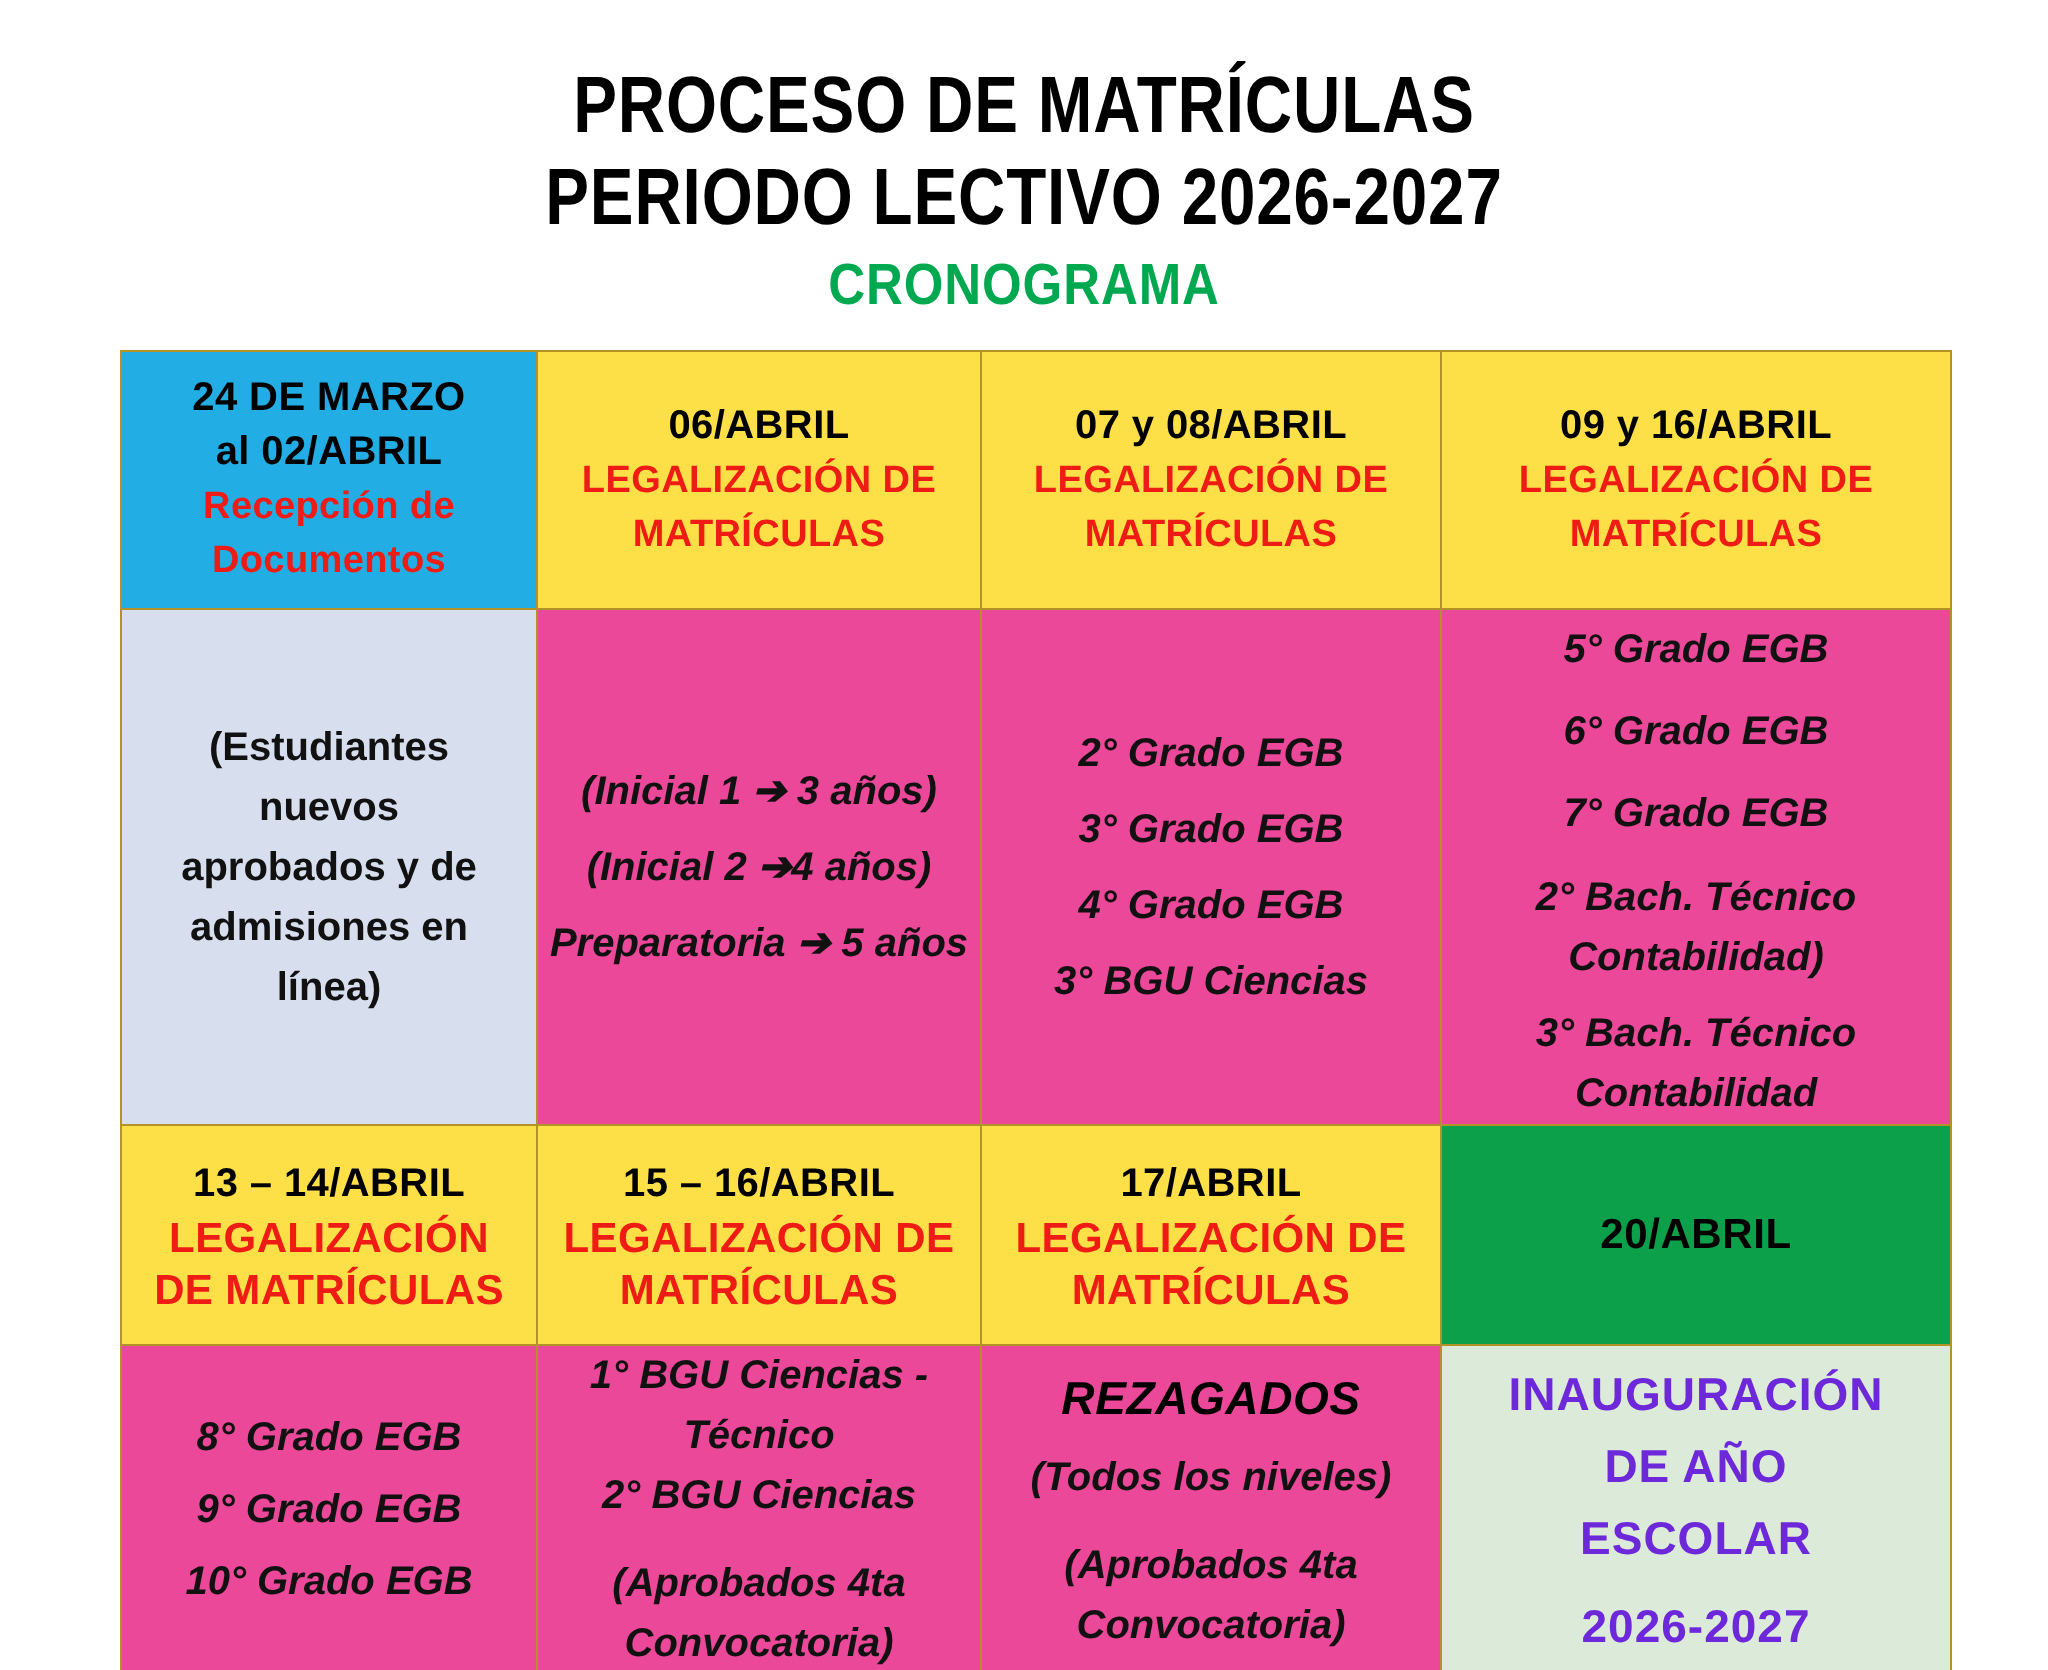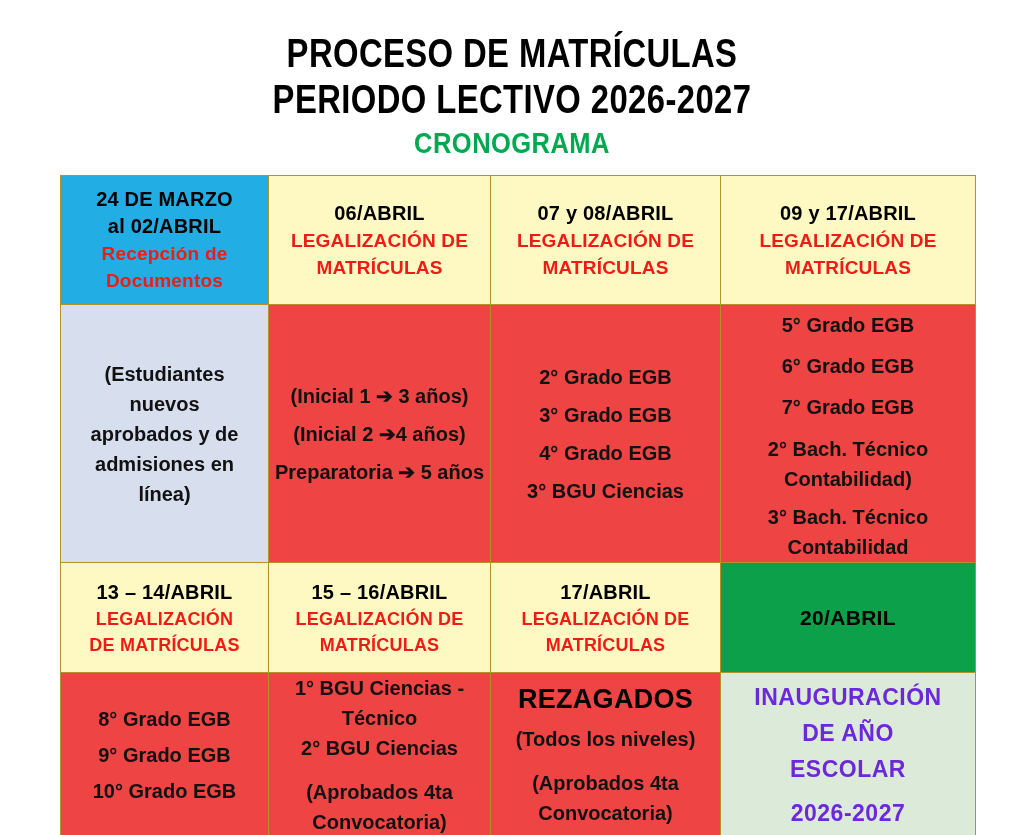--- a/index.html
+++ b/index.html
@@ -71,24 +71,24 @@
   }
 
   
   .c1 { width: 208px; }
   .c2 { width: 222px; }
   .c3 { width: 230px; }
   .c4 { width: 255px; }
 
   
   .bg-cyan   { background: #22AEE5; }
-  .bg-amber  { background: #fef9c3; }
+  .bg-amber  { background: #fde047; }
   .bg-green  { background: #0CA04A; }
   .bg-blgray { background: #D7DFEF; }
-  .bg-cream  { background: #ef4444; }
+  .bg-cream  { background: #ec4899; font-style: italic; }
   .bg-lgreen { background: #DCEADA; }
 
   
   .hd {
     padding: 8px 4px 10px 4px;
     height: 129px;
     box-sizing: border-box;
   }
   .hd-date {
     font-weight: bold;
@@ -113,21 +113,21 @@
     letter-spacing: 0.3px;
   }
 
   
   .hd-s {
     height: 110px;
     padding: 8px 4px 8px 4px;
     box-sizing: border-box;
   }
   .hd-s .hd-date { font-size: 20px; line-height: 28px; }
-  .hd-s .hd-sub  { font-size: 18px; line-height: 25px; }
+  .hd-s .hd-sub  { font-size: 21px; line-height: 25px; }
 
   
   .bd {
     padding: 10px 6px;
     box-sizing: border-box;
   }
   .bd-line {
     font-weight: bold;
     font-size: 20px;
     line-height: 38px;
@@ -138,21 +138,21 @@
     font-weight: bold;
     font-size: 20px;
     line-height: 30px;
     color: #111111;
   }
   .bd-tight { line-height: 30px; }
   .gap { height: 14px; }
 
   .bd-title {
     font-weight: bold;
-    font-size: 27px;
+    font-size: 23px;
     line-height: 34px;
     color: #000000;
     letter-spacing: 0.3px;
   }
   .bd-inaug {
     font-weight: bold;
     font-size: 23px;
     line-height: 36px;
     color: #6d28d9;
     letter-spacing: 0.5px;
@@ -189,21 +189,21 @@
           <div class="hd-date">06/ABRIL</div>
           <div class="hd-sub">LEGALIZACIÓN DE</div>
           <div class="hd-sub">MATRÍCULAS</div>
         </td>
         <td class="hd bg-amber">
           <div class="hd-date">07 y 08/ABRIL</div>
           <div class="hd-sub">LEGALIZACIÓN DE</div>
           <div class="hd-sub">MATRÍCULAS</div>
         </td>
         <td class="hd bg-amber">
-          <div class="hd-date">09 y 17/ABRIL</div>
+          <div class="hd-date">09 y 16/ABRIL</div>
           <div class="hd-sub">LEGALIZACIÓN DE</div>
           <div class="hd-sub">MATRÍCULAS</div>
         </td>
       </tr>
 
       <tr>
         <td class="bd bg-blgray" style="height:250px;margin-top:44px;">
           <div class="bd-wrap">(Estudiantes</div>
           <div class="bd-wrap">nuevos</div>
           <div class="bd-wrap">aprobados y de</div>

